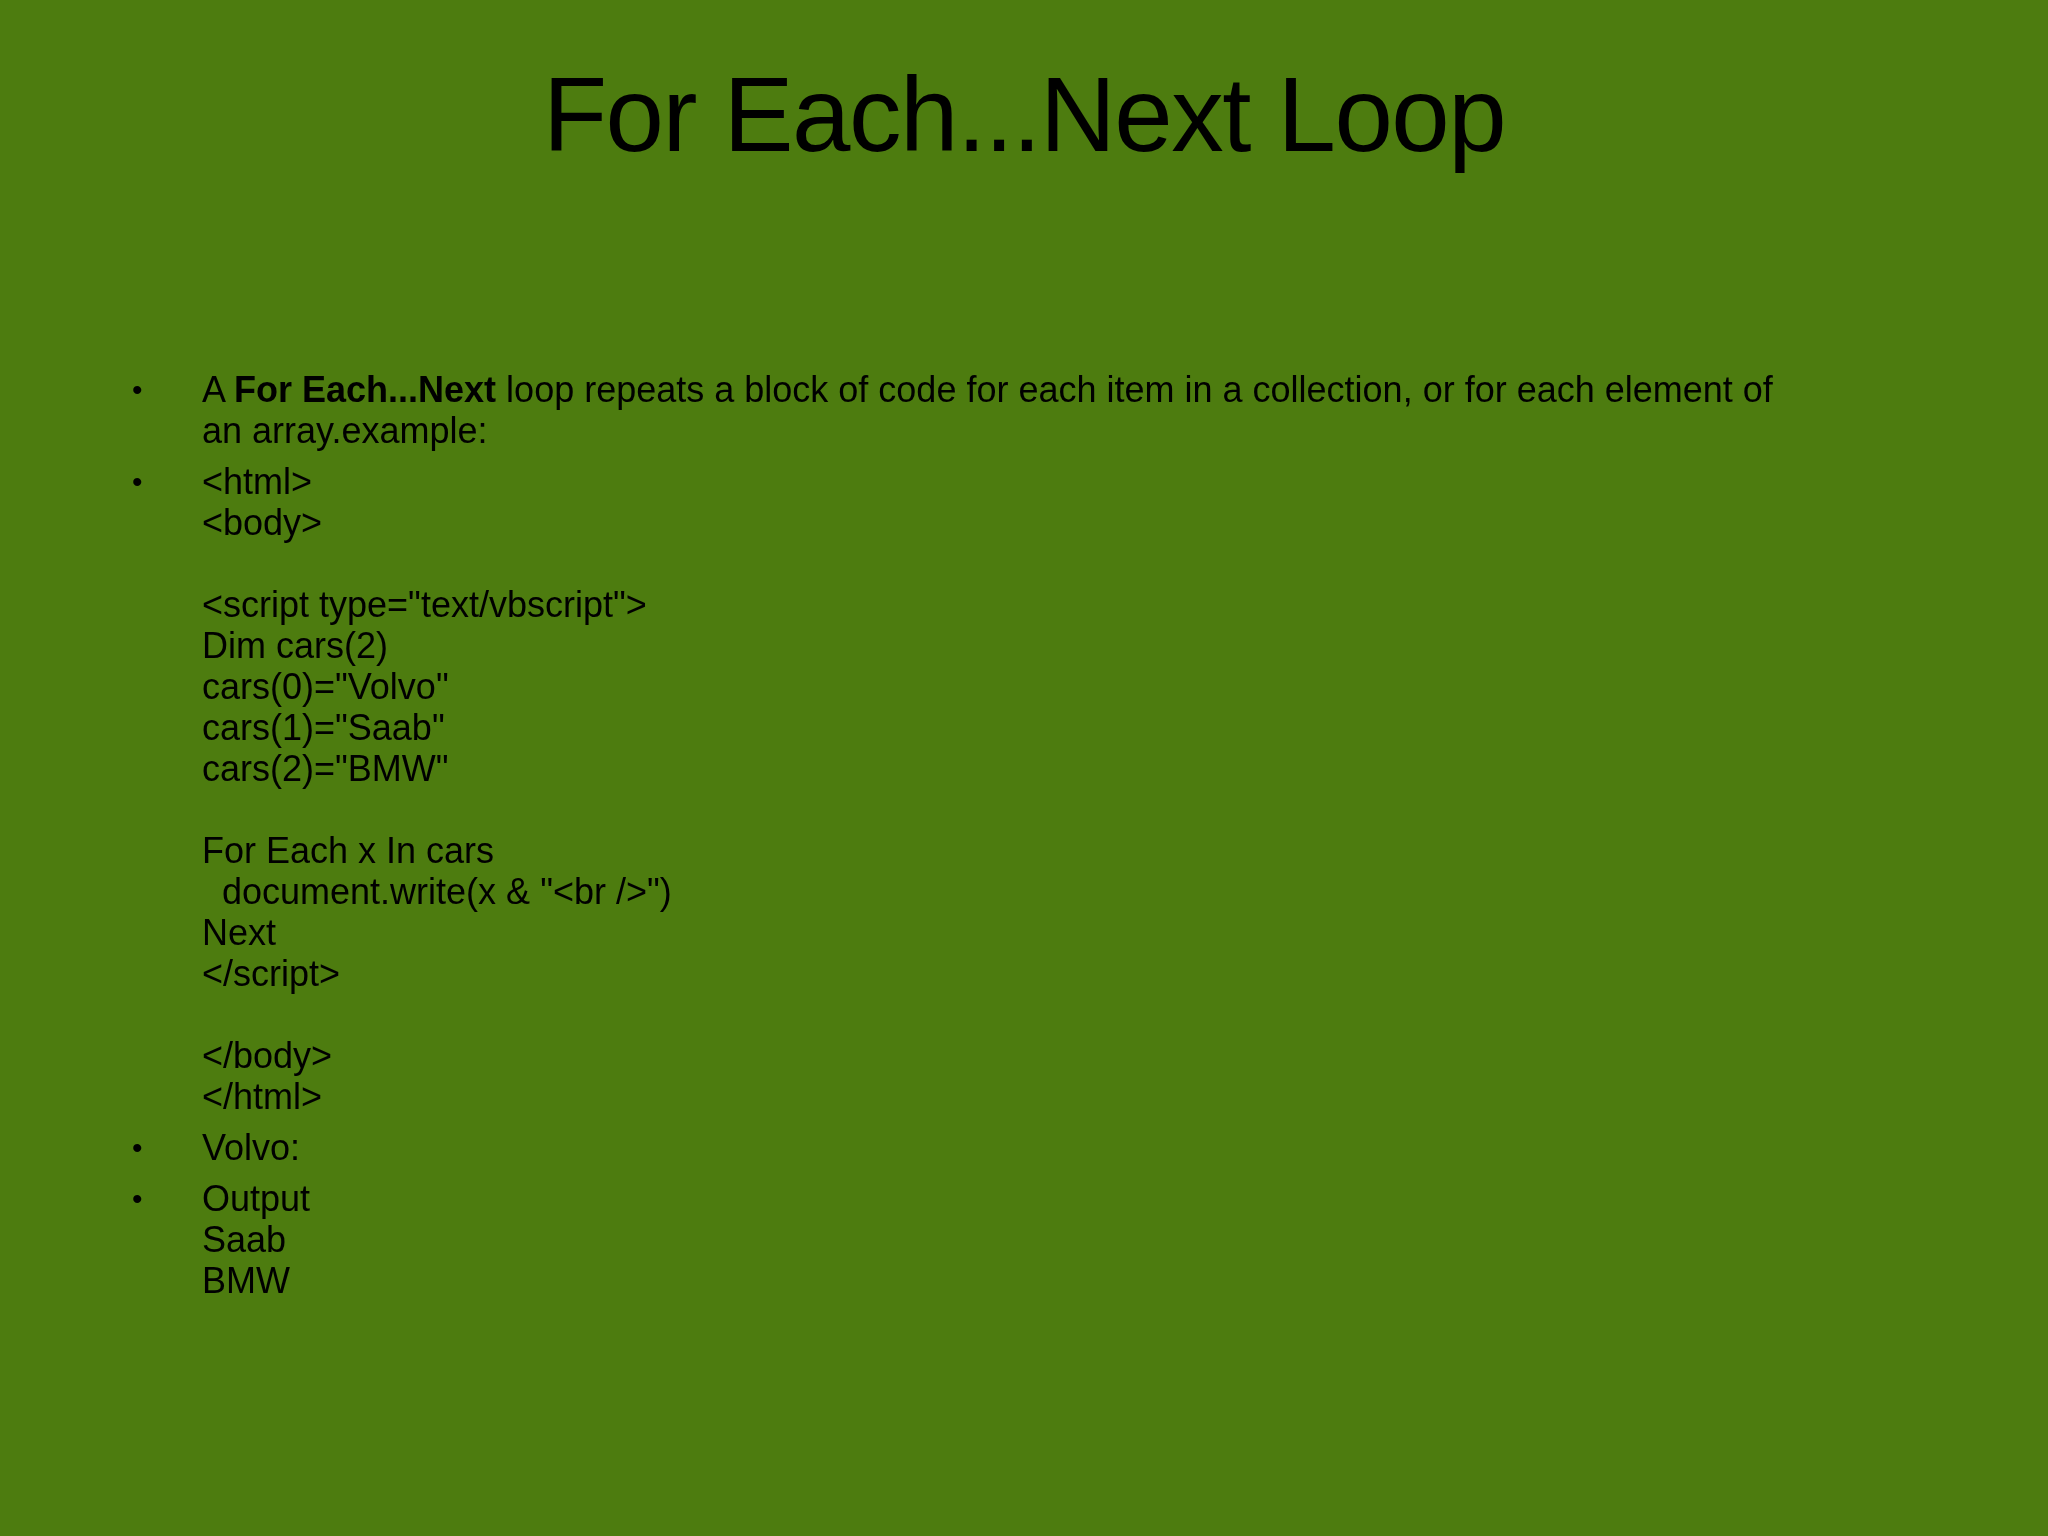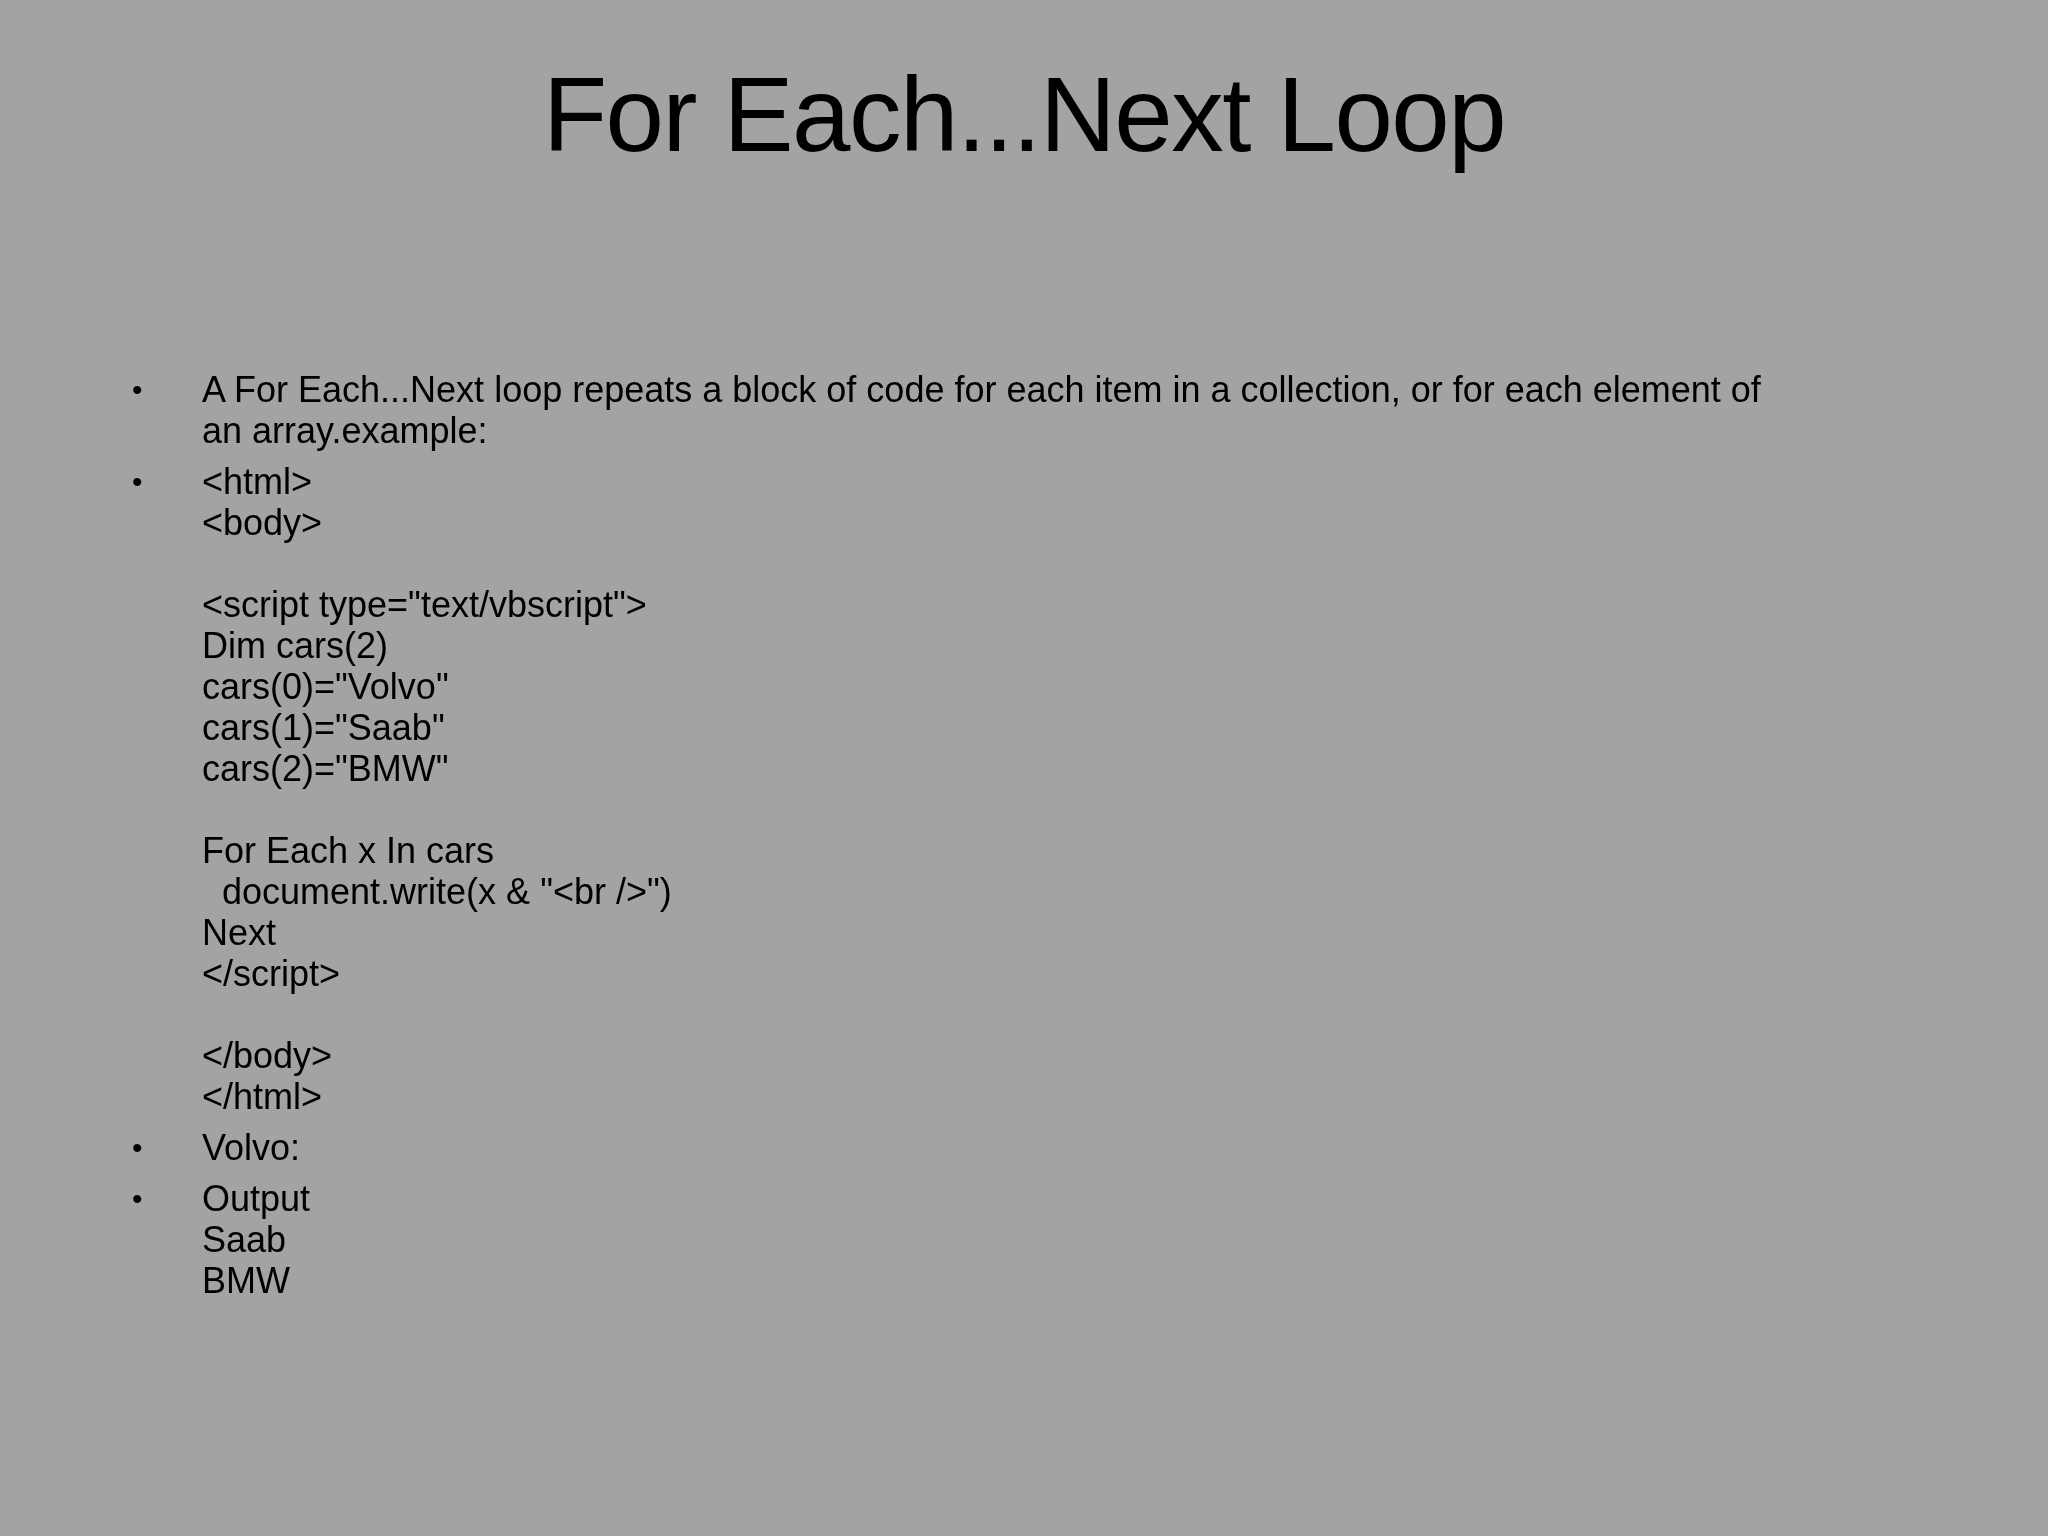--- a/index.html
+++ b/index.html
@@ -4,21 +4,21 @@
 <style>
   html, body {
     margin: 0;
     padding: 0;
     background: #ffffff;
   }
   .slide {
     position: relative;
     width: 2048px;
     height: 1536px;
-    background: #a3a3a3;
+    background: #4d7c0f;
     color: #000000;
     font-family: "Liberation Sans", sans-serif;
     overflow: hidden;
   }
   .slide-title {
     position: absolute;
     top: 52px;
     left: 0;
     width: 100%;
     margin: 0;
@@ -47,21 +47,21 @@
     position: absolute;
     left: -70px;
     top: 0;
     font-size: 30px;
     line-height: 41px;
   }
   .bullet-text {
     white-space: pre-wrap;
   }
   .bullet-text b {
-    font-weight: 400;
+    font-weight: 700;
   }
 </style>
 </head>
 <body>
 
 <div class="slide">
 
   <h1 class="slide-title">For Each...Next Loop</h1>
 
   <div class="slide-body">

